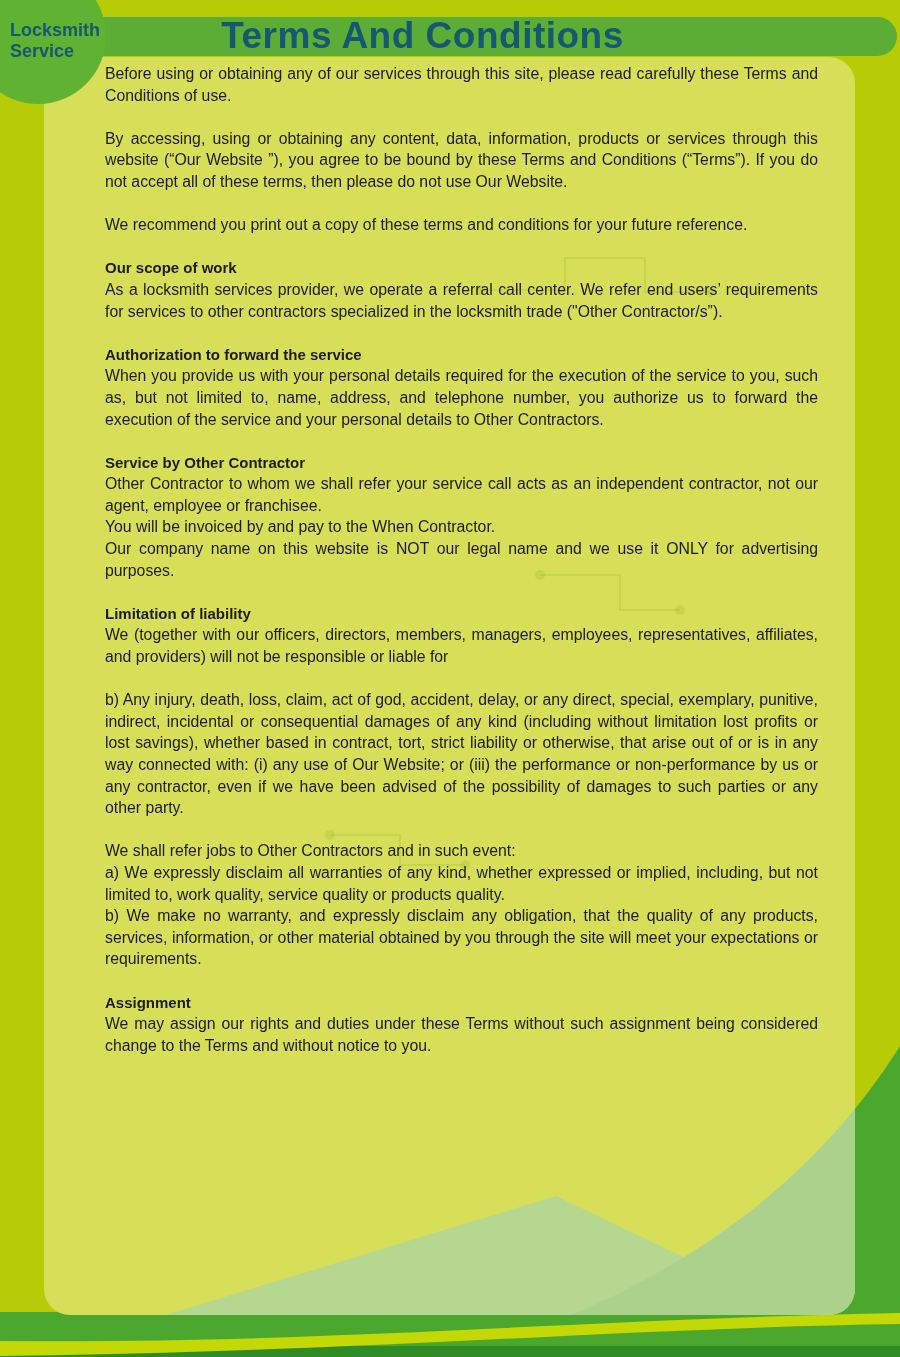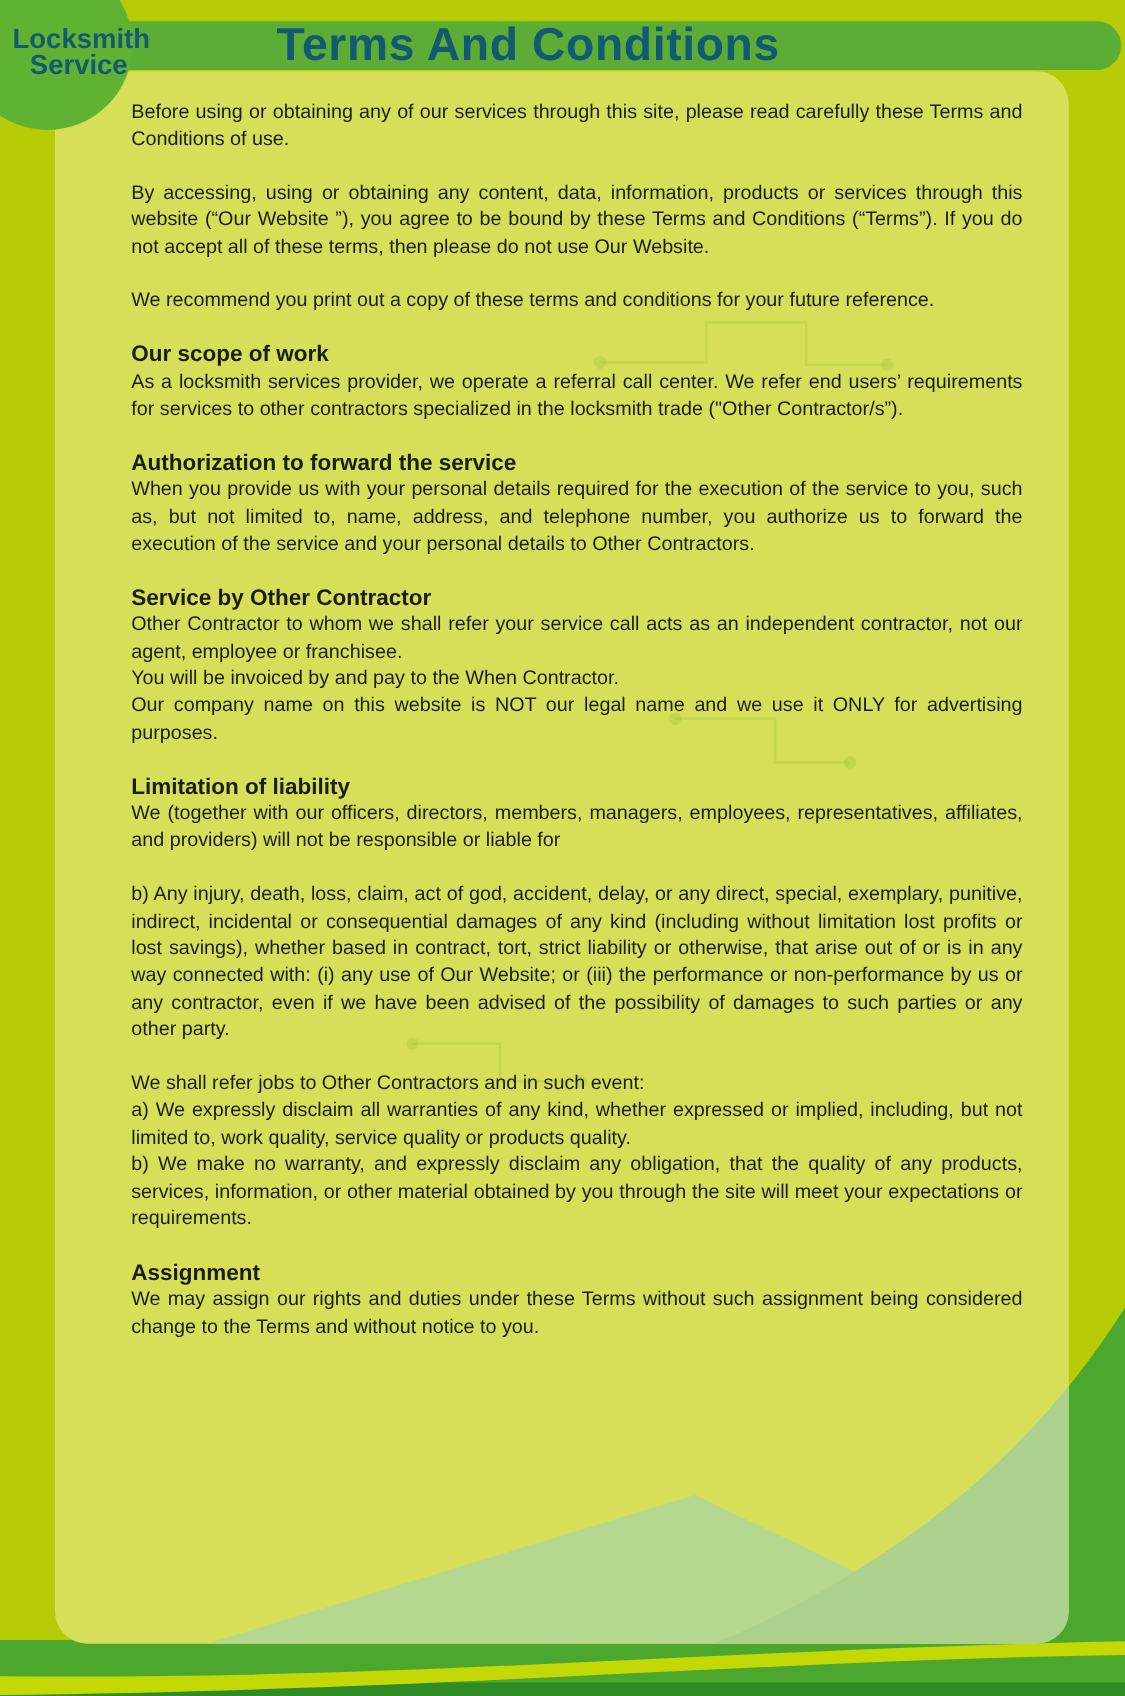--- a/index.html
+++ b/index.html
@@ -40,31 +40,31 @@
     border-radius:26px;
     overflow:hidden;
   }
   .panel-decor{left:0;top:0;width:811px;height:1258px;}
   .p-swoosh{fill:var(--swooshLight);}
   .p-triangle{fill:var(--triangleLight);}
   .circuit{stroke:var(--circuit);fill:none;stroke-width:2;opacity:0.16;}
   .circuit-node{fill:var(--circuit);opacity:0.16;}
   .panel-text{
     position:relative;
-    padding:22px 37px 0 61px;
+    padding:6px 37px 0 61px;
     color:var(--ink);
     font-size:15.8px;
     line-height:21.6px;
     text-align:justify;
   }
   .panel-text p{margin:0;}
   .panel-text p.p{margin:0 0 21.6px;}
   .panel-text h2{
     margin:0;
-    font-size:18px;
+    font-size:15px;
     line-height:21.6px;
     font-weight:bold;
     color:var(--ink);
     text-align:left;
   }
   .banner{
     position:absolute;
     left:-12px;top:17px;
     width:909px;height:39px;
     background:var(--banner);
@@ -89,22 +89,22 @@
     position:absolute;
     left:-30px;top:-32px;
     width:136px;height:136px;
     border-radius:50%;
     background:var(--circle);
   }
   .badge-text{
     position:absolute;
     left:40px;top:52px;
     width:106px;
-    text-align:center;
-    font-size:22px;
+    text-align:left;
+    font-size:18px;
     line-height:21px;
     font-weight:bold;
     color:var(--teal);
   }
 </style>
 </head>
 <body>
 
 <div class="page">
 

